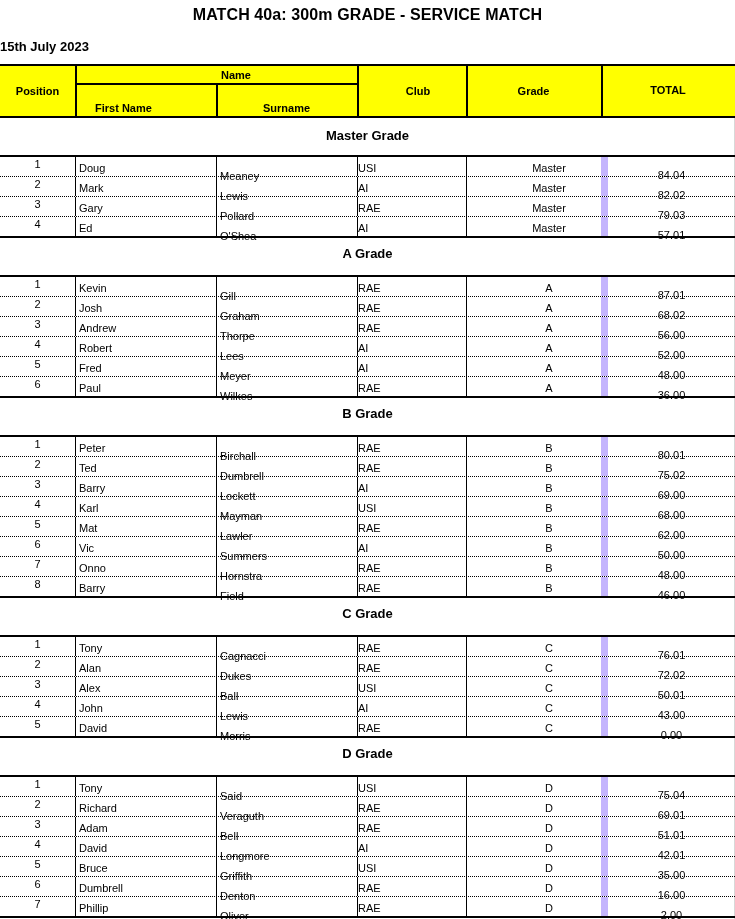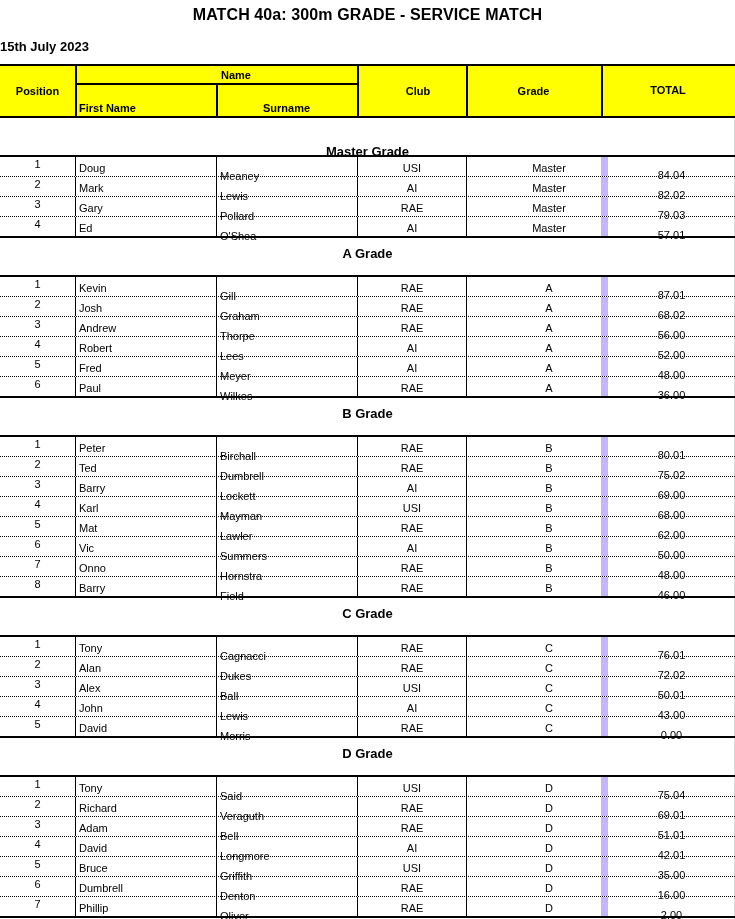--- a/index.html
+++ b/index.html
@@ -21,52 +21,52 @@
                font-weight:bold; font-size:13px; }
   .rows { position:absolute; left:0; width:735px; box-sizing:border-box;
           border-top:2px solid #000; border-bottom:2px solid #000; }
   .row { position:relative; height:20px; box-sizing:border-box; font-size:11px; }
   .row + .row { border-top:1px dotted #000; }
   .row:first-child { height:19px; }
   .c { position:absolute; top:0; bottom:0; box-sizing:border-box; white-space:nowrap; }
   .c-pos { left:0; width:75px; text-align:center; padding-top:1px; }
   .c-first { left:75px; width:141px; border-left:1px solid #000; padding-left:3px; padding-top:5px; }
   .c-sur { left:216px; width:141px; border-left:1px solid #000; padding-left:3px; padding-top:13px; }
-  .c-club { left:357px; width:109px; border-left:1px solid #000; text-align:center; padding-top:5px; }
+  .c-club { left:357px; width:109px; border-left:1px solid #000; text-align:left; padding-top:5px; }
   .c-grade { left:466px; width:135px; border-left:1px solid #000; text-align:center; padding-top:5px;padding-left:30px; }
   .c-total { left:601px; width:134px; border-left:7px solid #c4b5fd; text-align:center; padding-top:12px; }
   .edge { position:absolute; right:0; top:118px; bottom:0; width:1px; background:#d8d8d8; }
 </style>
 </head>
 <body>
 
 <div class="title">MATCH 40a: 300m GRADE - SERVICE MATCH</div>
 <div class="date">15th July 2023</div>
 
 <div class="hdr">
   <div class="hcell" style="left:0;top:0;width:75px;height:50px;border-radius:13px;">Position</div>
   <div class="vline" style="left:75px;"></div>
   <div class="hcell" style="left:75px;top:0;width:282px;height:18px;margin-left:20px;">Name</div>
   <div class="hline" style="left:75px;width:282px;top:17px;"></div>
   <div class="vline" style="left:216px;top:18px;"></div>
-  <div class="hcell" style="left:77px;top:34px;width:139px;height:16px;justify-content:flex-start;padding-left:2px;">First Name</div>
+  <div class="hcell" style="left:77px;top:34px;width:139px;height:16px;justify-content:flex-start;padding-left:18px;">First Name</div>
   <div class="hcell" style="left:216px;top:34px;width:141px;height:16px;">Surname</div>
   <div class="vline" style="left:357px;"></div>
   <div class="hcell" style="left:357px;top:0;width:122px;height:50px;">Club</div>
   <div class="vline" style="left:466px;"></div>
   <div class="hcell" style="left:466px;top:0;width:135px;height:50px;">Grade</div>
   <div class="vline" style="left:601px;"></div>
   <div class="hcell" style="left:601px;top:0;width:134px;height:48px;">TOTAL</div>
 </div>
 
 <div class="edge"></div>
 
 <div id="sections">
     <div class="section">
-    <div class="sec-title" style="top: 128px; margin-top: 16px;">Master Grade</div>
+    <div class="sec-title" style="top: 128px;">Master Grade</div>
     <div class="rows" style="top: 155px;">
         <div class="row">
     <div class="c c-pos">1</div>
     <div class="c c-first">Doug</div>
     <div class="c c-sur">Meaney</div>
     <div class="c c-club">USI</div>
     <div class="c c-grade">Master</div>
     <div class="c c-total">84.04</div>
   </div>
         <div class="row">

